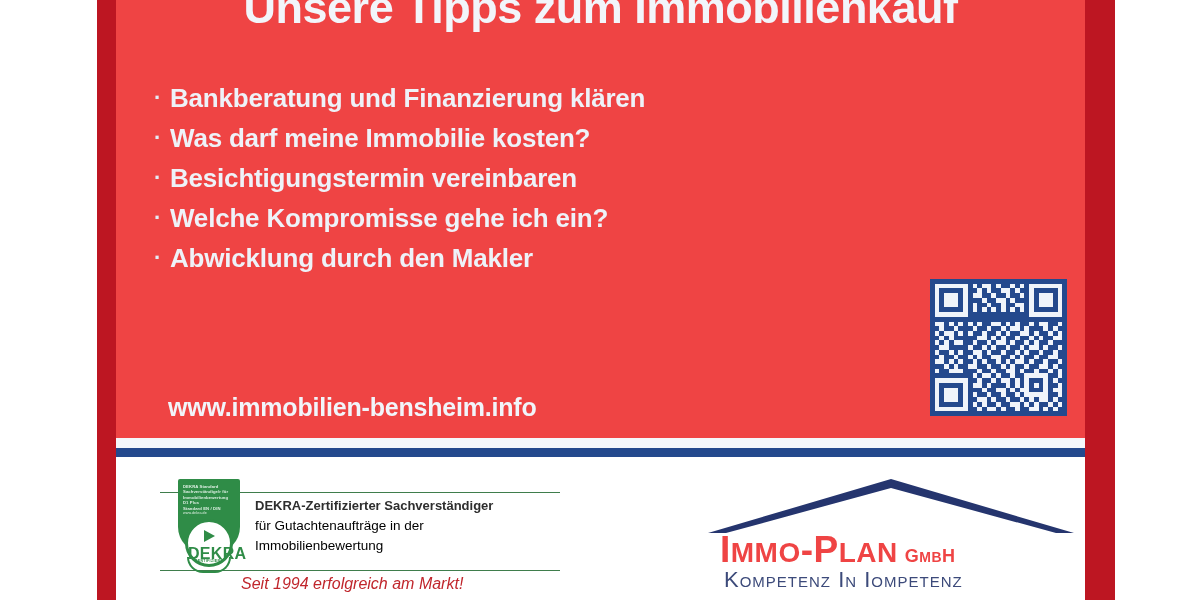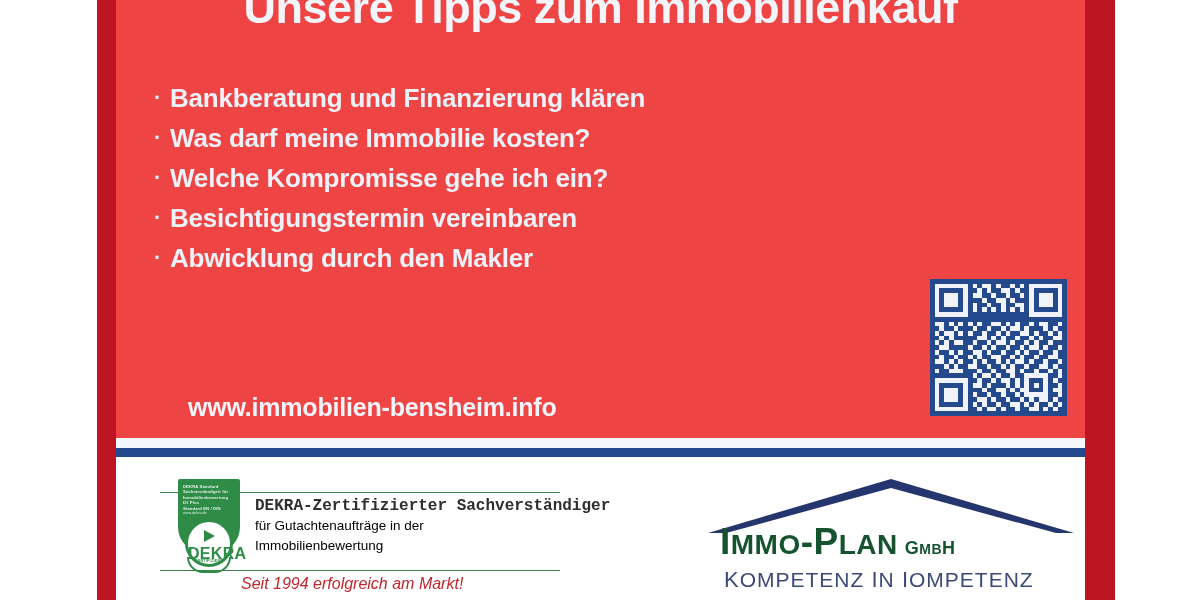--- a/index.html
+++ b/index.html
@@ -75,21 +75,21 @@
   .tip .dot {
     display: inline-block;
     width: 16px;
     color: #e4ebf5;
     font-size: 22px;
     vertical-align: 2px;
   }
 
   .website {
     position: absolute;
-    left: 72px;
+    left: 52px;
     top: 393px;
     color: #f1f5fa;
     font-size: 25px;
     font-weight: 700;
     white-space: nowrap;
     letter-spacing: -0.2px;
   }
 
   
   .qr {
@@ -226,26 +226,25 @@
     font-weight: 700;
   }
 
   .dekra-text {
     position: absolute;
     left: 95px;
     top: 17px;
     color: #3d3d3d;
   }
   .dekra-line1 {
-    font-size: 16px;
+    font-size: 13px;
     font-weight: 700;
     line-height: 20px;
     white-space: nowrap;
     color: #2e2e2e;
-    font-family: Liberation Mono, monospace;
   }
   .dekra-line2, .dekra-line3 {
     font-size: 13.5px;
     font-weight: 400;
     line-height: 20px;
     white-space: nowrap;
     color: #000000;
   }
 
   .dekra-slogan {
@@ -266,23 +265,23 @@
     top: 18px;
     width: 370px;
     height: 125px;
   }
   .roof { position: absolute; left: 0; top: 0; width: 370px; height: 62px; }
   .roof svg { display: block; width: 370px; height: 62px; }
 
   .immoplan-word {
     position: absolute;
     left: 14px;
-    top: 46px;
-    white-space: nowrap;
-    color: #14532d;
+    top: 54px;
+    white-space: nowrap;
+    color: #ef4444;
     font-size: 37px;
     font-weight: 700;
     letter-spacing: 0.5px;
   }
   .immoplan-word .sc { font-size: 28px; }
   .immoplan-gmbh {
     font-size: 18px;
     letter-spacing: 0.5px;
     margin-left: 7px;
   }
@@ -291,39 +290,39 @@
   .immoplan-sub {
     position: absolute;
     left: 18px;
     top: 92px;
     white-space: nowrap;
     color: #3c4a7a;
     font-size: 22px;
     font-weight: 400;
     letter-spacing: 1px;
   }
-  .immoplan-sub .sc { font-size: 21px; }
+  .immoplan-sub .sc { font-size: 15px; }
 </style>
 </head>
 <body>
 
 <div class="screen">
 
   <div class="red-bar left"></div>
   <div class="red-bar right"></div>
 
   <div class="blue-panel">
 
     <div class="headline">Unsere Tipps zum Immobilienkauf</div>
 
     <ul class="tips-list">
       <li class="tip"><span class="dot">·</span><span>Bankberatung und Finanzierung klären</span></li>
       <li class="tip"><span class="dot">·</span><span>Was darf meine Immobilie kosten?</span></li>
+      <li class="tip"><span class="dot">·</span><span>Besichtigungstermin vereinbaren</span></li>
       <li class="tip"><span class="dot">·</span><span>Welche Kompromisse gehe ich ein?</span></li>
-      <li class="tip"><span class="dot">·</span><span>Besichtigungstermin vereinbaren</span></li>
       <li class="tip"><span class="dot">·</span><span>Abwicklung durch den Makler</span></li>
     </ul>
 
     <div class="website">www.immobilien-bensheim.info</div>
 
     <div class="qr">
       <svg viewBox="0 0 29 29" shape-rendering="crispEdges" aria-hidden="true">
         <rect x="0" y="0" width="29" height="29" fill="#24498d"></rect>
         <g fill="#f0f4fa">
 

